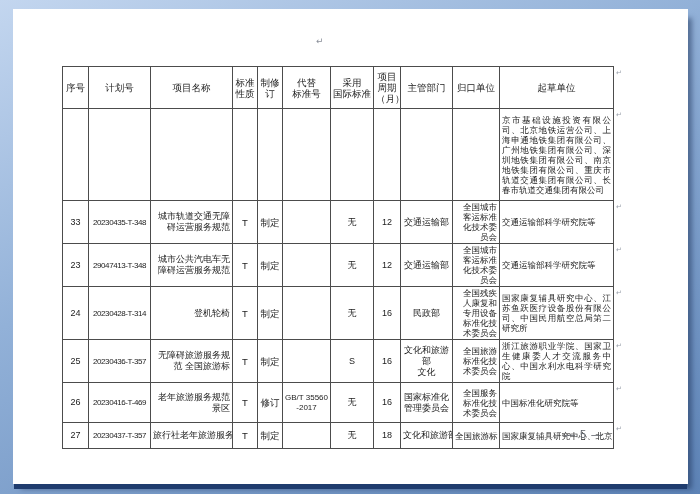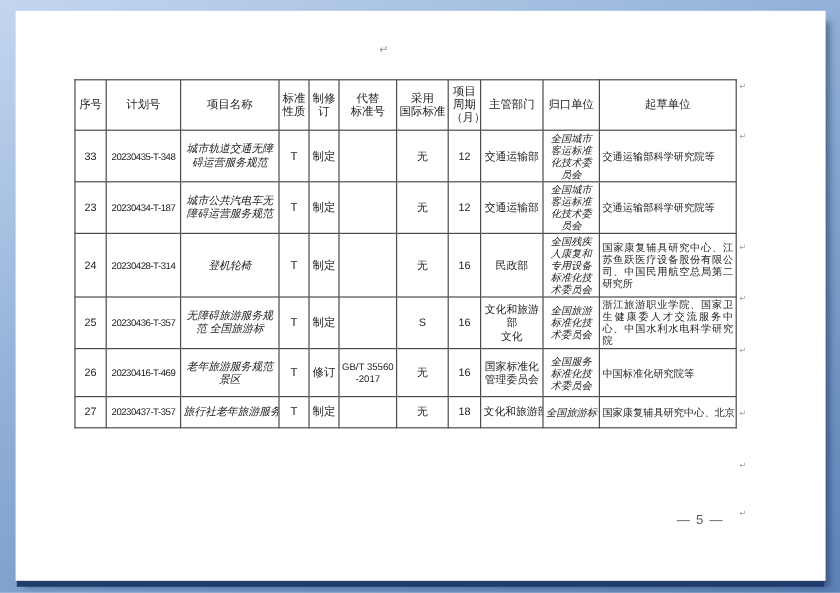--- a/index.html
+++ b/index.html
@@ -30,21 +30,21 @@
     padding:1px 2px;
     vertical-align:middle;
     overflow:hidden;
     word-break:break-all;
     line-height:11px;
     font-weight:normal;
   }
   th { white-space:pre-line; font-size:9.5px; text-align:center; color:#222; }
   td { white-space:pre-line; font-size:9px; }
   td.a-c { text-align:center; }
-  td.a-l { text-align:center;font-style:italic; }
+  td.a-l { text-align:right; }
   td.a-j { text-align:justify; }
   td.c0 { font-size:9px; }
   td.c1 { font-size:8px; letter-spacing:-0.4px; white-space:nowrap; text-align:center;margin-top:30px; }
   td.c2 { font-size:9px; line-height:11px; }
   td.c3,td.c4 { font-size:9.5px; }
   td.c5 { font-size:8px; line-height:10px; text-align:center; }
   td.c9,td.c10 { font-size:8.5px; line-height:10px; }
   tr.clipped td { white-space:nowrap; }
   .eol-mark {
     position:absolute; font-size:7px; color:#9aa0ab; line-height:7px;
@@ -89,36 +89,49 @@
 国际标准</th>
             <th>项目
 周期
 （月）</th>
             <th>主管部门</th>
             <th>归口单位</th>
             <th>起草单位</th>
           </tr>
         </thead>
       <tbody id="tbody">
+          <tr style="height: 92px;">
+            <td class="c0 a-c"></td>
+            <td class="c1 a-c"></td>
+            <td class="c2 a-l"></td>
+            <td class="c3 a-c"></td>
+            <td class="c4 a-c"></td>
+            <td class="c5 a-c"></td>
+            <td class="c6 a-c"></td>
+            <td class="c7 a-c"></td>
+            <td class="c8 a-c"></td>
+            <td class="c9 a-l"></td>
+            <td class="c10 a-j">京市基础设施投资有限公司、北京地铁运营公司、上海申通地铁集团有限公司、广州地铁集团有限公司、深圳地铁集团有限公司、南京地铁集团有限公司、重庆市轨道交通集团有限公司、长春市轨道交通集团有限公司</td>
+          </tr>
           <tr style="height: 40px;">
             <td class="c0 a-c">33</td>
             <td class="c1 a-c">20230435-T-348</td>
             <td class="c2 a-l">城市轨道交通无障碍运营服务规范</td>
             <td class="c3 a-c">T</td>
             <td class="c4 a-c">制定</td>
             <td class="c5 a-c"></td>
             <td class="c6 a-c">无</td>
             <td class="c7 a-c">12</td>
             <td class="c8 a-c">交通运输部</td>
             <td class="c9 a-l">全国城市客运标准化技术委员会</td>
             <td class="c10 a-j">交通运输部科学研究院等</td>
           </tr>
           <tr style="height: 41px;">
             <td class="c0 a-c">23</td>
-            <td class="c1 a-c">20230434-T-187</td>
+            <td class="c1 a-c">29047413-T-348</td>
             <td class="c2 a-l">城市公共汽电车无障碍运营服务规范</td>
             <td class="c3 a-c">T</td>
             <td class="c4 a-c">制定</td>
             <td class="c5 a-c"></td>
             <td class="c6 a-c">无</td>
             <td class="c7 a-c">12</td>
             <td class="c8 a-c">交通运输部</td>
             <td class="c9 a-l">全国城市客运标准化技术委员会</td>
             <td class="c10 a-j">交通运输部科学研究院等</td>
           </tr>

